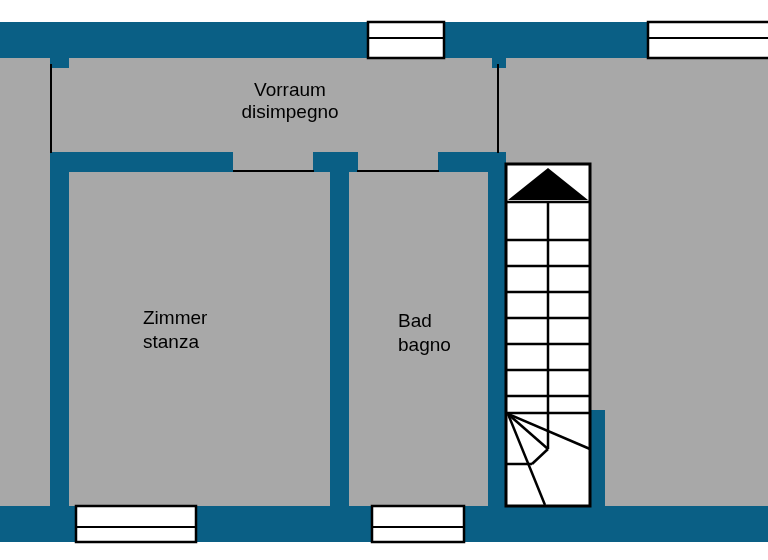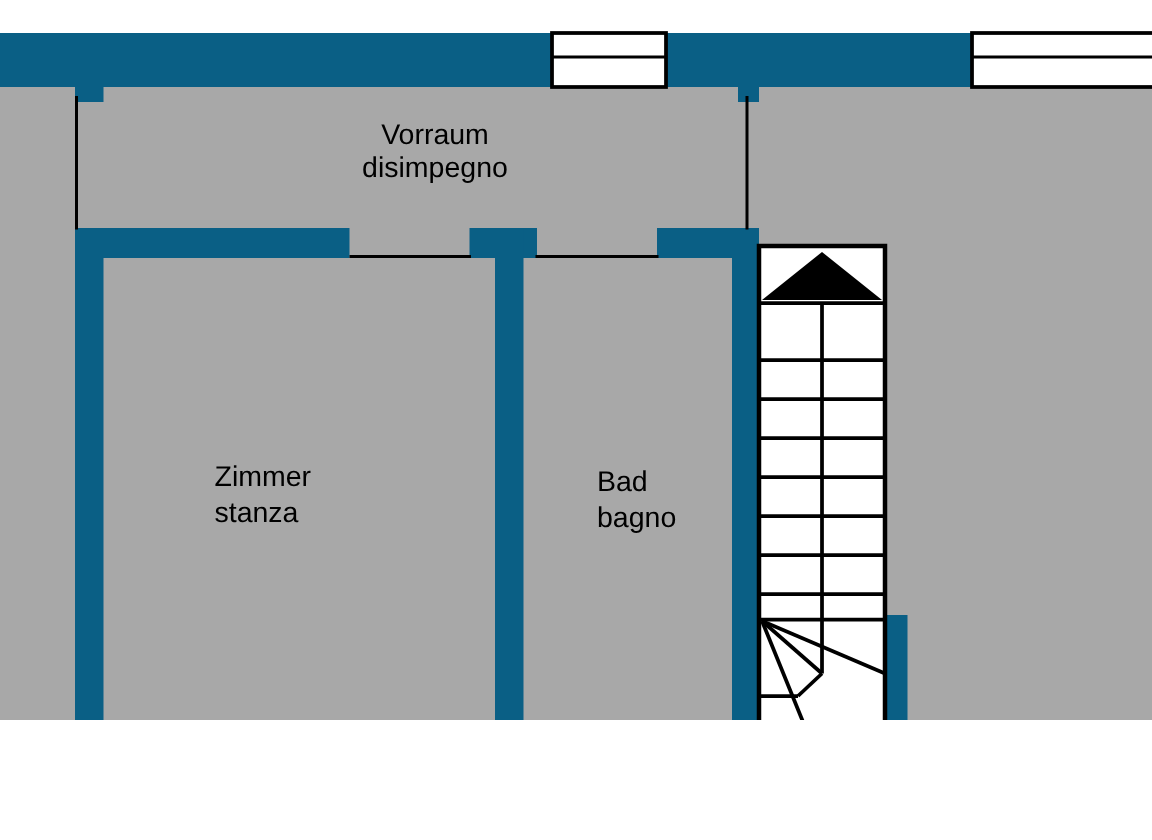--- a/index.html
+++ b/index.html
@@ -6,21 +6,21 @@
     margin: 0;
     padding: 0;
     background: #ffffff;
   }
   body {
     font-family: "Liberation Sans", sans-serif;
   }
   #plan-root {
     position: relative;
     width: 768px;
-    height: 480px;
+    height: 560px;
     background: #ffffff;
     overflow: hidden;
   }
   #plan-svg {
     display: block;
     width: 768px;
     height: 560px;
   }
   .room-label {
     font-family: "Liberation Sans", sans-serif;

